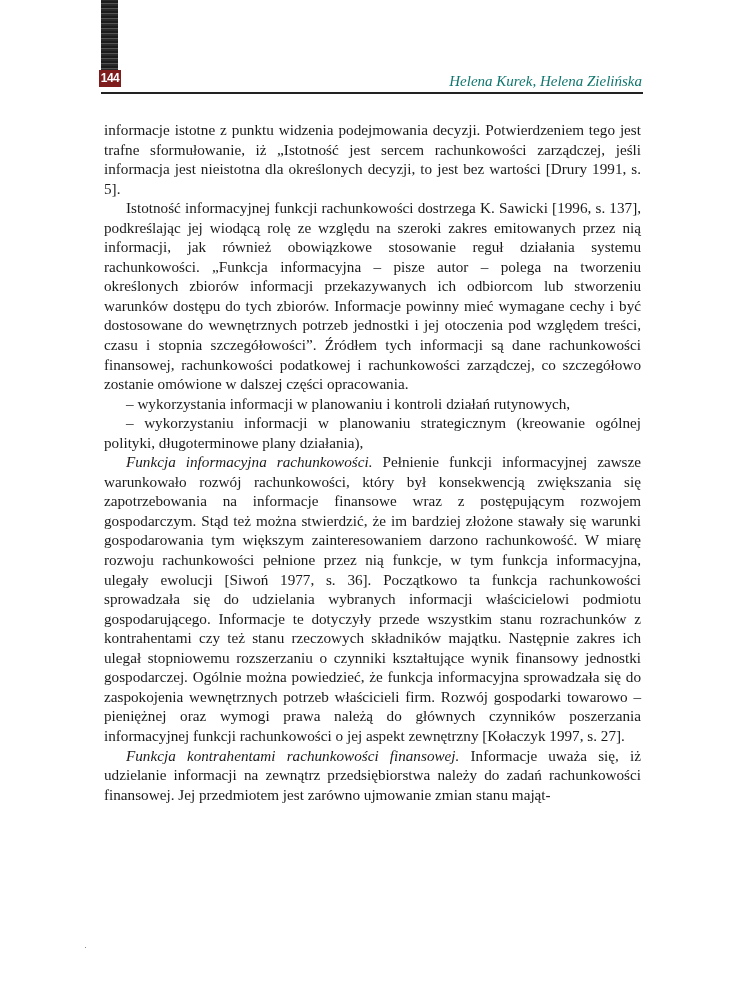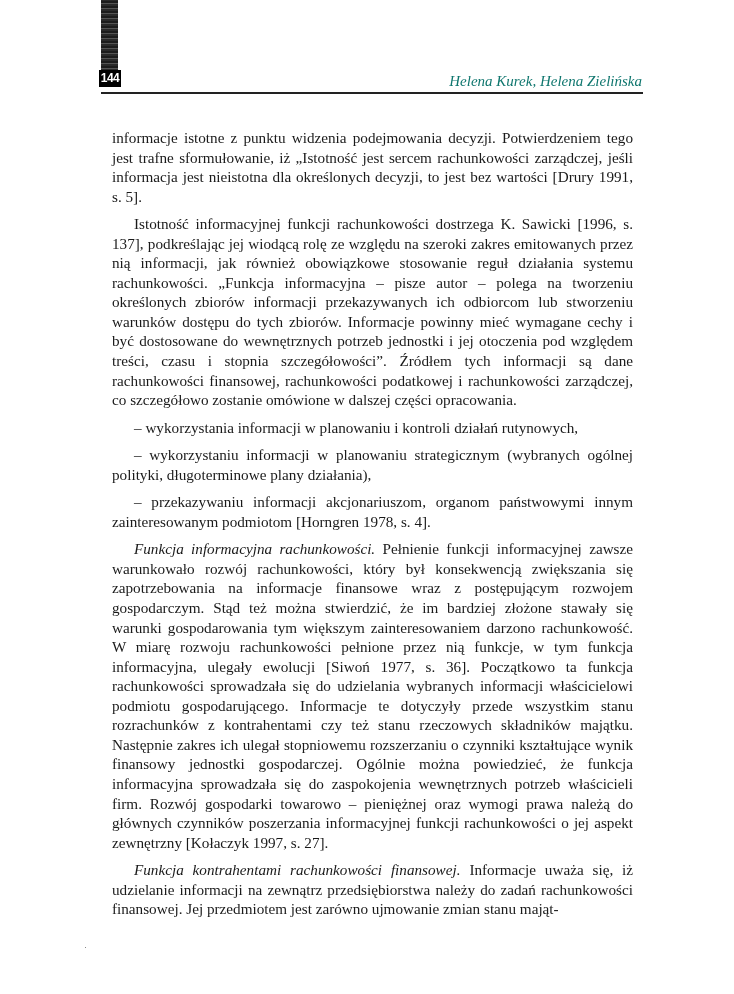--- a/index.html
+++ b/index.html
@@ -1,41 +1,40 @@
 <!DOCTYPE html>
 <html><head>
   <meta charset="utf-8">
   <style>
     html, body { margin: 0; padding: 0; background: #ffffff; }
     body { width: 734px; height: 994px; position: relative; overflow: hidden; font-family: "Liberation Serif", "DejaVu Serif", serif; color: #1a1a1a; }
     .page-block { position: absolute; left: 101px; top: 0; width: 17px; height: 86px;
       background: repeating-linear-gradient(0deg, #2a2a2a 0 2px, #555 2px 3px, #1c1c1c 3px 5px);
     }
-    .page-number { position: absolute; left: 99px; top: 70px; width: 22px; height: 17px; background: #000000; color: #fff;
+    .page-number { position: absolute; left: 99px; top: 70px; width: 22px; height: 17px; background: #7f1d1d; color: #fff;
       font-family: "Liberation Sans", "DejaVu Sans", sans-serif; font-weight: bold; font-size: 12px; line-height: 17px; text-align: center; letter-spacing: -0.5px; }
     .running-head { position: absolute; right: 92px; top: 73px; font-style: italic; font-size: 15px; color: #0f766e; }
     .header-rule { position: absolute; left: 101px; width: 542px; top: 92px; height: 1.5px; background: #222; }
     .body-text { position: absolute; left: 104px; top: 120px; width: 537px; font-size: 15.2px; line-height: 19.55px; text-align: justify; }
-    .body-text p { margin: 8px; }
+    .body-text p { margin: 0; }
     .indent { text-indent: 22px; }
     .list-item { text-indent: 22px; }
     .italic { font-style: italic; }
     .speck { position: absolute; left: 85px; top: 947px; width: 1px; height: 1px; background: #888; }
   </style>
 </head>
 <body>
 
 <div class="page-block"></div>
 <div class="page-number">144</div>
 <div class="running-head">Helena Kurek, Helena Zielińska</div>
 <div class="header-rule"></div>
 
 <div class="body-text">
   <p><span>informacje istotne z punktu widzenia podejmowania decyzji. Potwierdzeniem tego jest trafne sformułowanie, iż „Istotność jest sercem rachunkowości zarządczej, jeśli informacja jest nieistotna dla określonych decyzji, to jest bez wartości [Drury 1991, s. 5].</span></p>
   <p class="indent"><span>Istotność informacyjnej funkcji rachunkowości dostrzega K. Sawicki [1996, s. 137], podkreślając jej wiodącą rolę ze względu na szeroki zakres emitowanych przez nią informacji, jak również obowiązkowe stosowanie reguł działania systemu rachunkowości. „Funkcja informacyjna – pisze autor – polega na tworzeniu określonych zbiorów informacji przekazywanych ich odbiorcom lub stworzeniu warunków dostępu do tych zbiorów. Informacje powinny mieć wymagane cechy i być dostosowane do wewnętrznych potrzeb jednostki i jej otoczenia pod względem treści, czasu i stopnia szczegółowości”. Źródłem tych informacji są dane rachunkowości finansowej, rachunkowości podatkowej i rachunkowości zarządczej, co szczegółowo zostanie omówione w dalszej części opracowania.</span></p>
   <p class="list-item"><span>– wykorzystania informacji w planowaniu i kontroli działań rutynowych,</span></p>
-  <p class="list-item"><span>– wykorzystaniu informacji w planowaniu strategicznym (wybranych ogólnej polityki, długoterminowe plany działania),</span></p>
-  <p class="list-item"><span>– przekazywaniu informacji akcjonariuszom, organom państwowymi innym zainteresowanym podmiotom [Horngren 1978, s. 4].</span></p>
+  <p class="list-item"><span>– wykorzystaniu informacji w planowaniu strategicznym (kreowanie ogólnej polityki, długoterminowe plany działania),</span></p>
   <p class="indent"><span class="italic">Funkcja informacyjna rachunkowości.</span><span> Pełnienie funkcji informacyjnej zawsze warunkowało rozwój rachunkowości, który był konsekwencją zwiększania się zapotrzebowania na informacje finansowe wraz z postępującym rozwojem gospodarczym. Stąd też można stwierdzić, że im bardziej złożone stawały się warunki gospodarowania tym większym zainteresowaniem darzono rachunkowość. W miarę rozwoju rachunkowości pełnione przez nią funkcje, w tym funkcja informacyjna, ulegały ewolucji [Siwoń 1977, s. 36]. Początkowo ta funkcja rachunkowości sprowadzała się do udzielania wybranych informacji właścicielowi podmiotu gospodarującego. Informacje te dotyczyły przede wszystkim stanu rozrachunków z kontrahentami czy też stanu rzeczowych składników majątku. Następnie zakres ich ulegał stopniowemu rozszerzaniu o czynniki kształtujące wynik finansowy jednostki gospodarczej. Ogólnie można powiedzieć, że funkcja informacyjna sprowadzała się do zaspokojenia wewnętrznych potrzeb właścicieli firm. Rozwój gospodarki towarowo – pieniężnej oraz wymogi prawa należą do głównych czynników poszerzania informacyjnej funkcji rachunkowości o jej aspekt zewnętrzny [Kołaczyk 1997, s. 27].</span></p>
   <p class="indent"><span class="italic">Funkcja kontrahentami rachunkowości finansowej.</span><span> Informacje uważa się, iż udzielanie informacji na zewnątrz przedsiębiorstwa należy do zadań rachunkowości finansowej. Jej przedmiotem jest zarówno ujmowanie zmian stanu mająt-</span></p>
 </div>
 
 <div class="speck"></div>
 
 </body></html>

